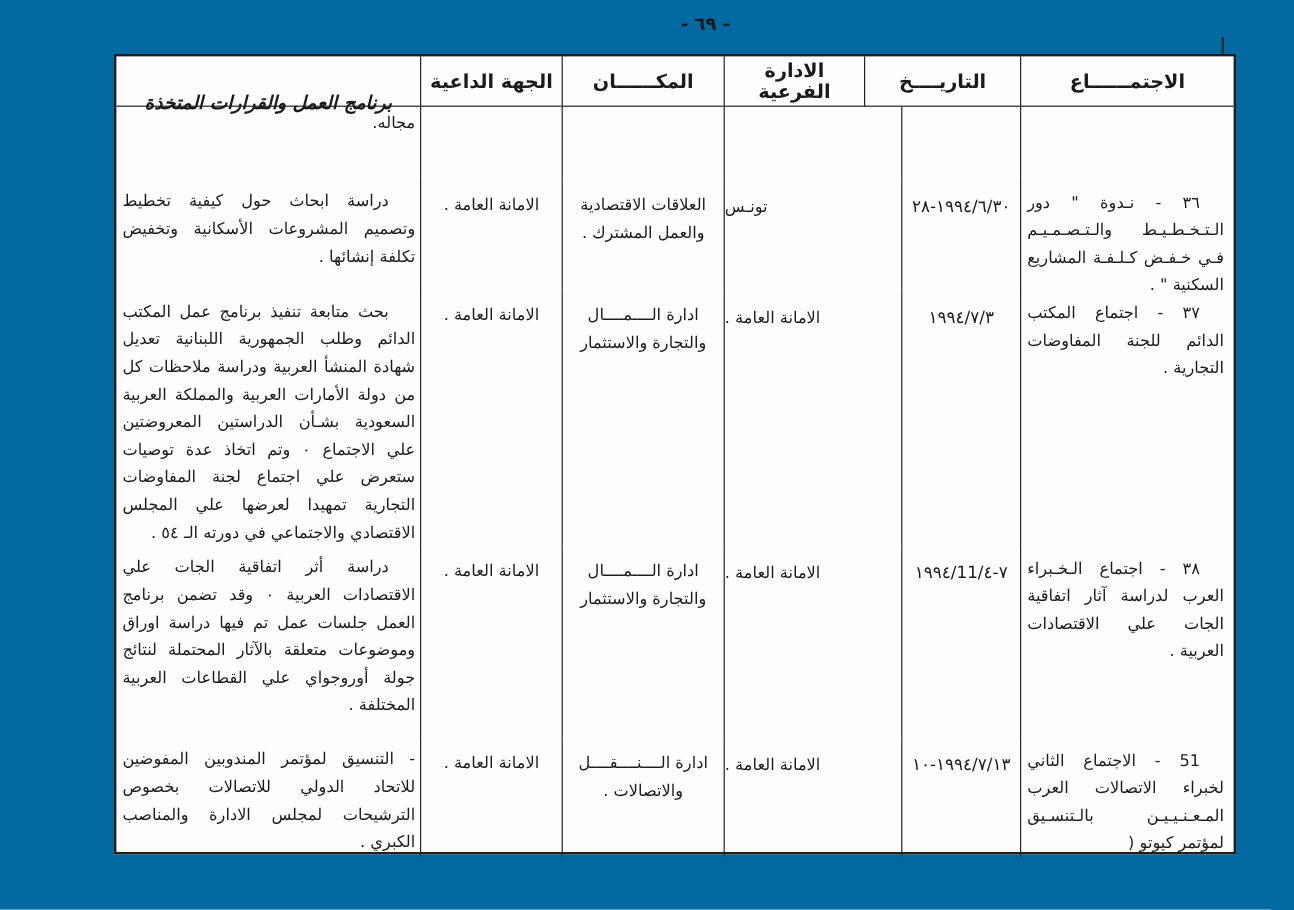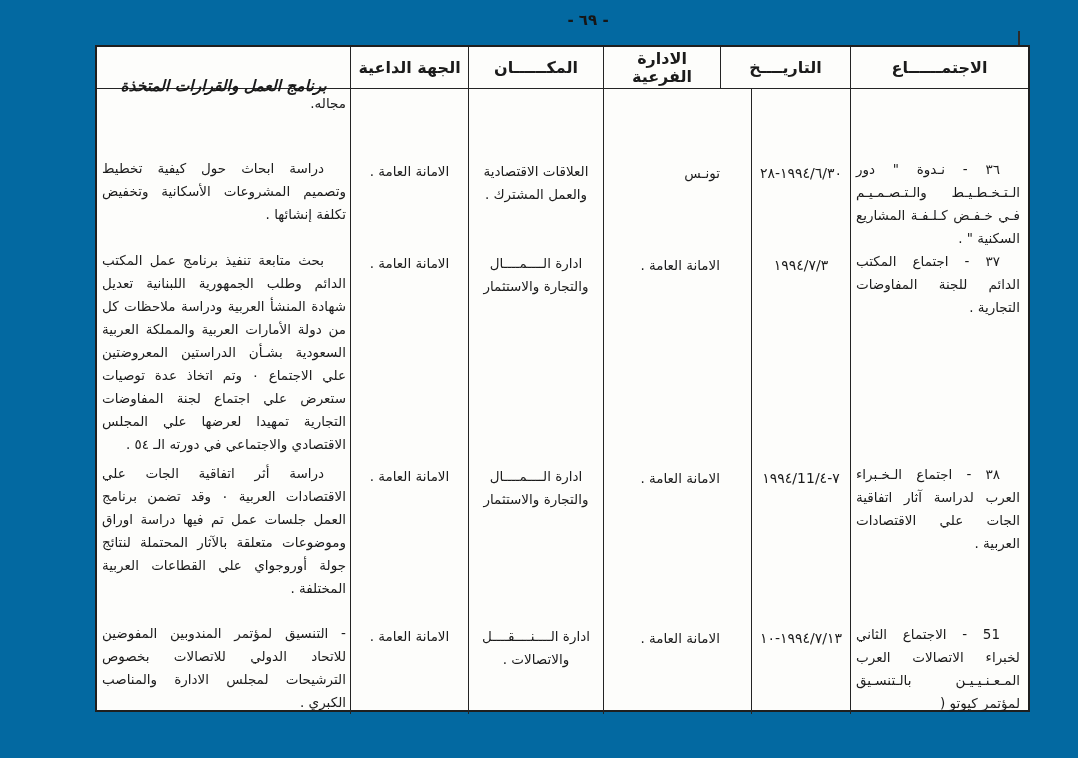--- a/index.html
+++ b/index.html
@@ -47,21 +47,21 @@
     display:flex;align-items:center;justify-content:center;
     font-weight:bold;font-size:16px;line-height:18px;
     padding:2px 4px;text-align:center;
   }
   .head.script{font-style:italic;font-size:15.5px;margin-top:36px;}
   .cell p{margin:0;}
   .c-meeting{padding:9px 8px 0 5px;}
   .c-meeting p{text-align:justify;text-align-last:right;text-indent:20px;}
   .c-date{padding-top:13px;text-align:center;font-size:14px;margin-left:31px;}
   .c-date .dt{direction:ltr;unicode-bidi:isolate;}
-  .c-place{padding-top:13px;text-align:right;}
+  .c-place{padding-top:13px;text-align:left;}
   .c-subadmin{padding:11px 10px 0 10px;text-align:center;}
   .c-inviting{padding-top:11px;text-align:center;}
   .c-program{padding:8px 4px 0 5px;}
   .c-program p{text-align:justify;text-align-last:right;text-indent:22px;}
   .c-program p.flush{text-indent:0;}
   .cont-line{padding-top:3px;}
   .cont-line p{text-align:left;text-indent:0;}
 </style>
 </head>
 <body>

